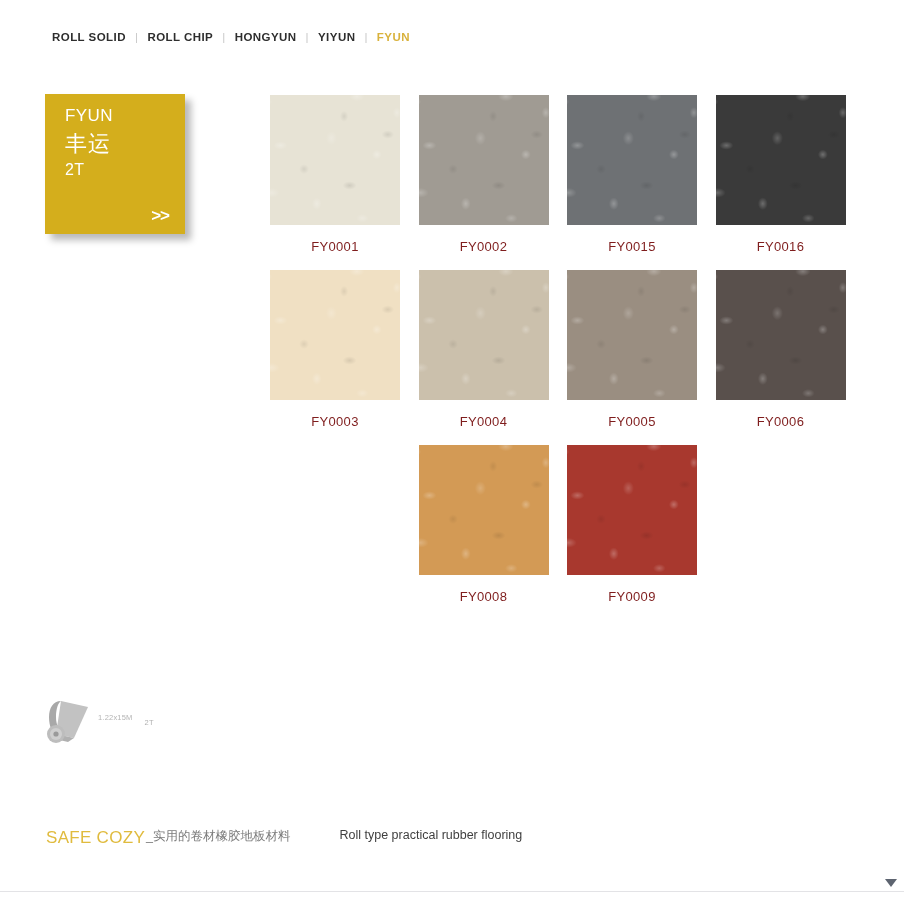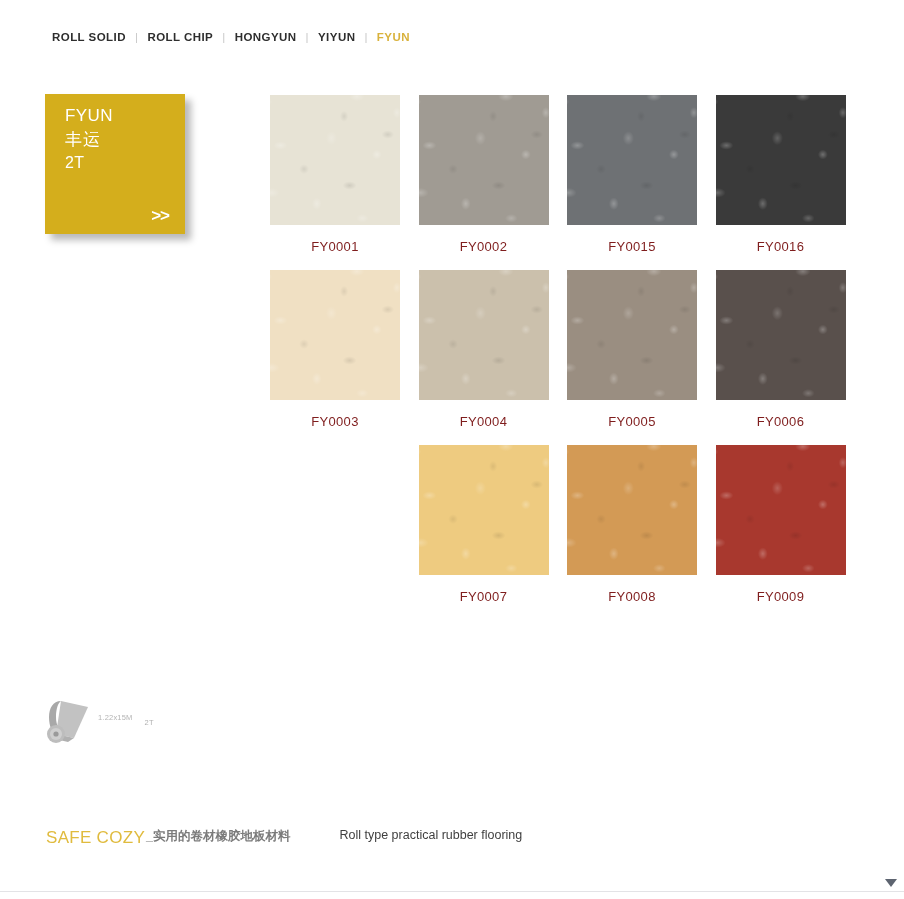--- a/index.html
+++ b/index.html
@@ -54,21 +54,21 @@
     box-sizing: border-box;
   }
   .series-card .card-titles {
     position: absolute;
     left: 20px;
     top: 10px;
     color: #ffffff;
     line-height: 1.42;
   }
   .card-en   { font-size: 17px; letter-spacing: 0.4px; }
-  .card-cn   { font-size: 17px; letter-spacing: 1px; }
+  .card-cn   { font-size: 22px; letter-spacing: 1px; }
   .card-spec { font-size: 16px; letter-spacing: 0.4px; }
   .card-arrow {
     position: absolute;
     right: 16px;
     bottom: 8px;
     color: #ffffff;
     font-size: 17px;
     font-weight: bold;
     letter-spacing: -1px;
     cursor: pointer;
@@ -183,21 +183,20 @@
   }
   .tagline-en {
     font-size: 17px;
     color: #e0bb3e;
     letter-spacing: 0.3px;
   }
   .tagline-cn {
     font-size: 12.5px;
     color: #7b7b7b;
     margin-left: 1px;
-    font-weight: bold;
   }
   .tagline-sub {
     font-size: 12.5px;
     color: #3f3f3f;
     margin-left: 33px;
     padding-left: 16px;
   }
 
   
   .page-bottom-edge {
@@ -276,24 +275,20 @@
       </div>
       <div class="swatch-cell">
         <div class="swatch-chip" style="background: rgb(89, 80, 76);"></div>
         <div class="swatch-label">FY0006</div>
       </div>
     </div>
     <div class="swatch-row">
       <div class="swatch-cell empty">
         <div class="swatch-chip"></div>
         <div class="swatch-label"></div>
-      </div>
-      <div class="swatch-cell">
-        <div class="swatch-chip" style="background: rgb(238, 203, 128);"></div>
-        <div class="swatch-label">FY0007</div>
       </div>
       <div class="swatch-cell">
         <div class="swatch-chip" style="background: rgb(211, 154, 85);"></div>
         <div class="swatch-label">FY0008</div>
       </div>
       <div class="swatch-cell">
         <div class="swatch-chip" style="background: rgb(168, 56, 46);"></div>
         <div class="swatch-label">FY0009</div>
       </div>
     </div>

